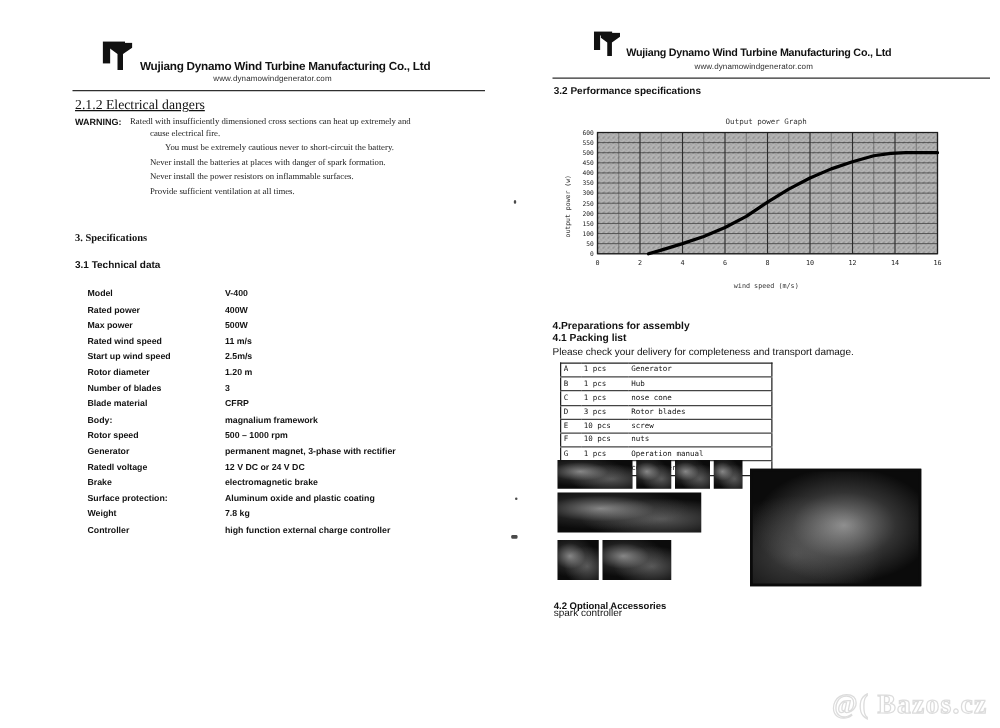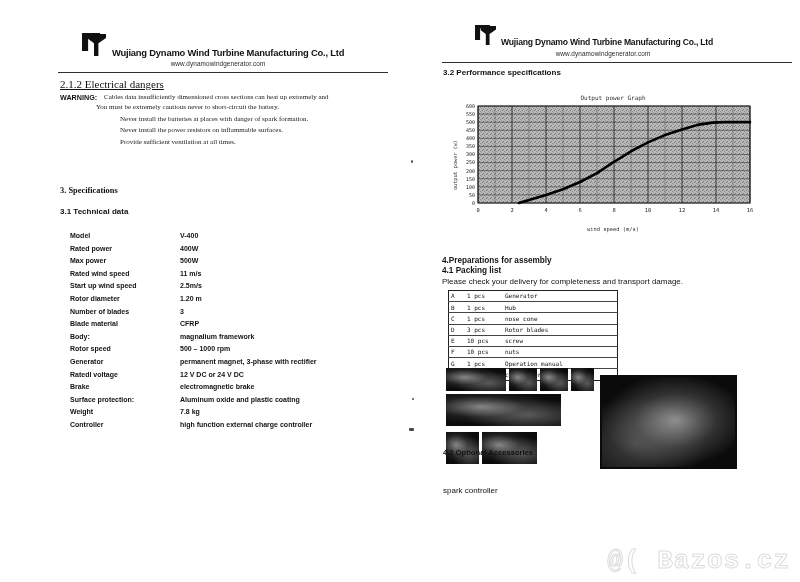--- a/index.html
+++ b/index.html
@@ -59,21 +59,21 @@
        radial-gradient(ellipse at 30% 40%, rgba(230,230,230,.55) 0%, rgba(120,120,120,.18) 38%, rgba(0,0,0,0) 62%),
        radial-gradient(ellipse at 72% 66%, rgba(200,200,200,.4) 0%, rgba(0,0,0,0) 55%);}
   .ph.big::after{
      background:
        radial-gradient(ellipse at 55% 48%, rgba(215,215,215,.62) 0%, rgba(140,140,140,.3) 40%, rgba(0,0,0,0) 70%),
        radial-gradient(ellipse at 26% 74%, rgba(170,170,170,.35) 0%, rgba(0,0,0,0) 50%);}
   .ph.frame{border:2px solid #0b0b0b;}
 
   
   #watermark{position:absolute;right:10px;bottom:6px;
-     font-family:Liberation Mono, monospace;font-size:26px;font-weight:bold;
+     font-family:Liberation Serif, serif;font-size:22px;font-weight:bold;
      color:transparent;-webkit-text-stroke:1px #dcdcdc;letter-spacing:1px;
      white-space:nowrap;user-select:none;text-align:center;}
   #watermark .at{-webkit-text-stroke:1px #dcdcdc;}
 
   .speck{position:absolute;background:#4a4a4a;border-radius:50%;}
 </style>
 </head>
 <body>
 
 <div class="page page-left">
@@ -89,23 +89,24 @@
   </div>
   <div class="co-url" style="position:absolute;left:108px;top:60px;width:220px;">www.dynamowindgenerator.com</div>
 
   <div class="hrule" style="left:58px;top:72px;width:330px;"></div>
 
   <div class="h-serif" style="position:absolute;left:60px;top:78px;font-size:11px;text-decoration:underline;">2.1.2 Electrical dangers</div>
 
   <div style="position:absolute;left:60px;top:93px;width:330px;">
     <div style="display:flex;">
       <span class="warn-label" style="flex:0 0 44px;">WARNING:</span>
-      <span class="warn-line">Cables data insufficiently dimensioned cross sections can heat up extremely and</span>
-    </div>
-    <div class="warn-line" style="margin-left:36px;line-height:11.5px;">You must be extremely cautious never to short-circuit the battery.</div>
+      <span class="warn-line">Ratedl with insufficiently dimensioned cross sections can heat up extremely and</span>
+    </div>
+    <div class="warn-line" style="margin-left:60px;line-height:11px;">cause electrical fire.</div>
+    <div class="warn-line" style="margin-left:72px;line-height:11.5px;">You must be extremely cautious never to short-circuit the battery.</div>
     <div class="warn-line" style="margin-left:60px;line-height:11.5px;">Never install the batteries at places with danger of spark formation.</div>
     <div class="warn-line" style="margin-left:60px;line-height:11.5px;">Never install the power resistors on inflammable surfaces.</div>
     <div class="warn-line" style="margin-left:60px;line-height:11.5px;">Provide sufficient ventilation at all times.</div>
   </div>
 
   <div class="sec h-serif" style="position:absolute;left:60px;top:186px;font-size:8.4px;">3. Specifications</div>
 
   <div class="sec" style="position:absolute;left:60px;top:207px;font-size:8px;">3.1 Technical data</div>
 
   <div id="spec-table" style="position:absolute;left:70px;top:230px;width:320px;">
@@ -318,20 +319,20 @@
 
   <div class="ph" style="left:26px;top:368px;width:60px;height:23px;"></div>
   <div class="ph" style="left:89px;top:368px;width:28px;height:23px;"></div>
   <div class="ph" style="left:120px;top:368px;width:28px;height:23px;"></div>
   <div class="ph" style="left:151px;top:368px;width:23px;height:23px;"></div>
   <div class="ph" style="left:26px;top:394px;width:115px;height:32px;"></div>
   <div class="ph" style="left:26px;top:432px;width:33px;height:32px;"></div>
   <div class="ph" style="left:62px;top:432px;width:55px;height:32px;"></div>
   <div class="ph big frame" style="left:180px;top:375px;width:133px;height:90px;"></div>
 
-  <div class="sec" style="position:absolute;left:23px;top:448px;font-size:7.6px;">4.2   Optional Accessories</div>
+  <div class="sec" style="position:absolute;left:23px;top:480px;font-size:7.6px;">4.2   Optional Accessories</div>
   <div style="position:absolute;left:23px;top:486px;font-size:8px;">spark controller</div>
 </div>
 
 <div id="watermark">
   <span class="at">@(</span>
   <span>Bazos.cz</span>
 </div>
 
 </body></html>

